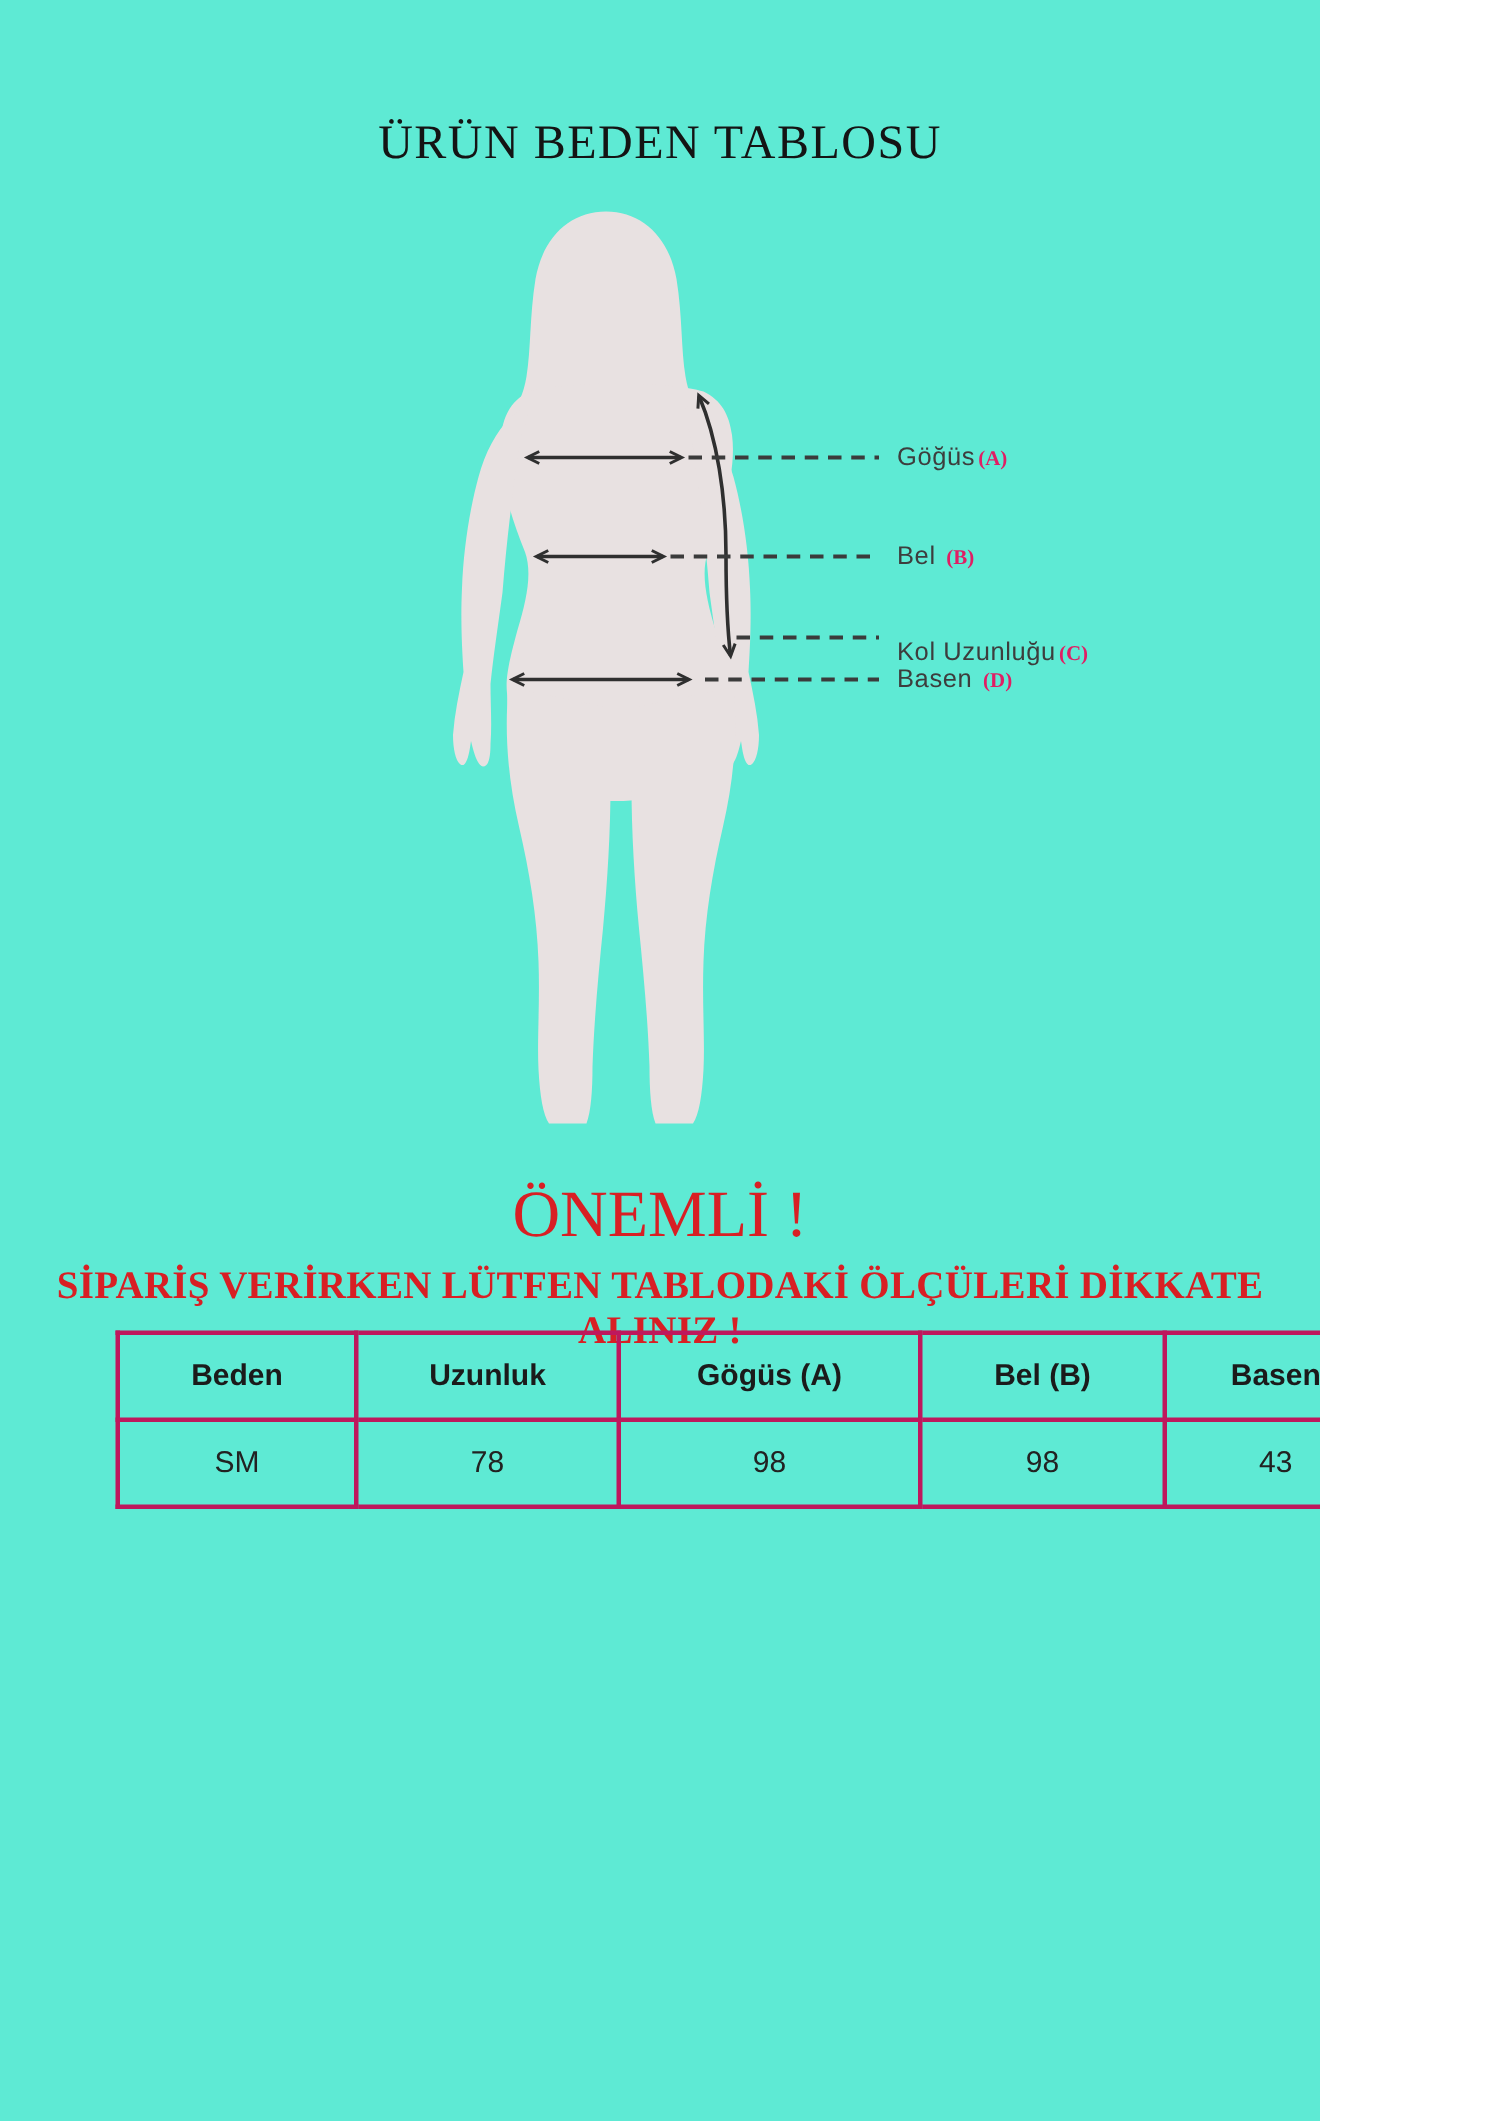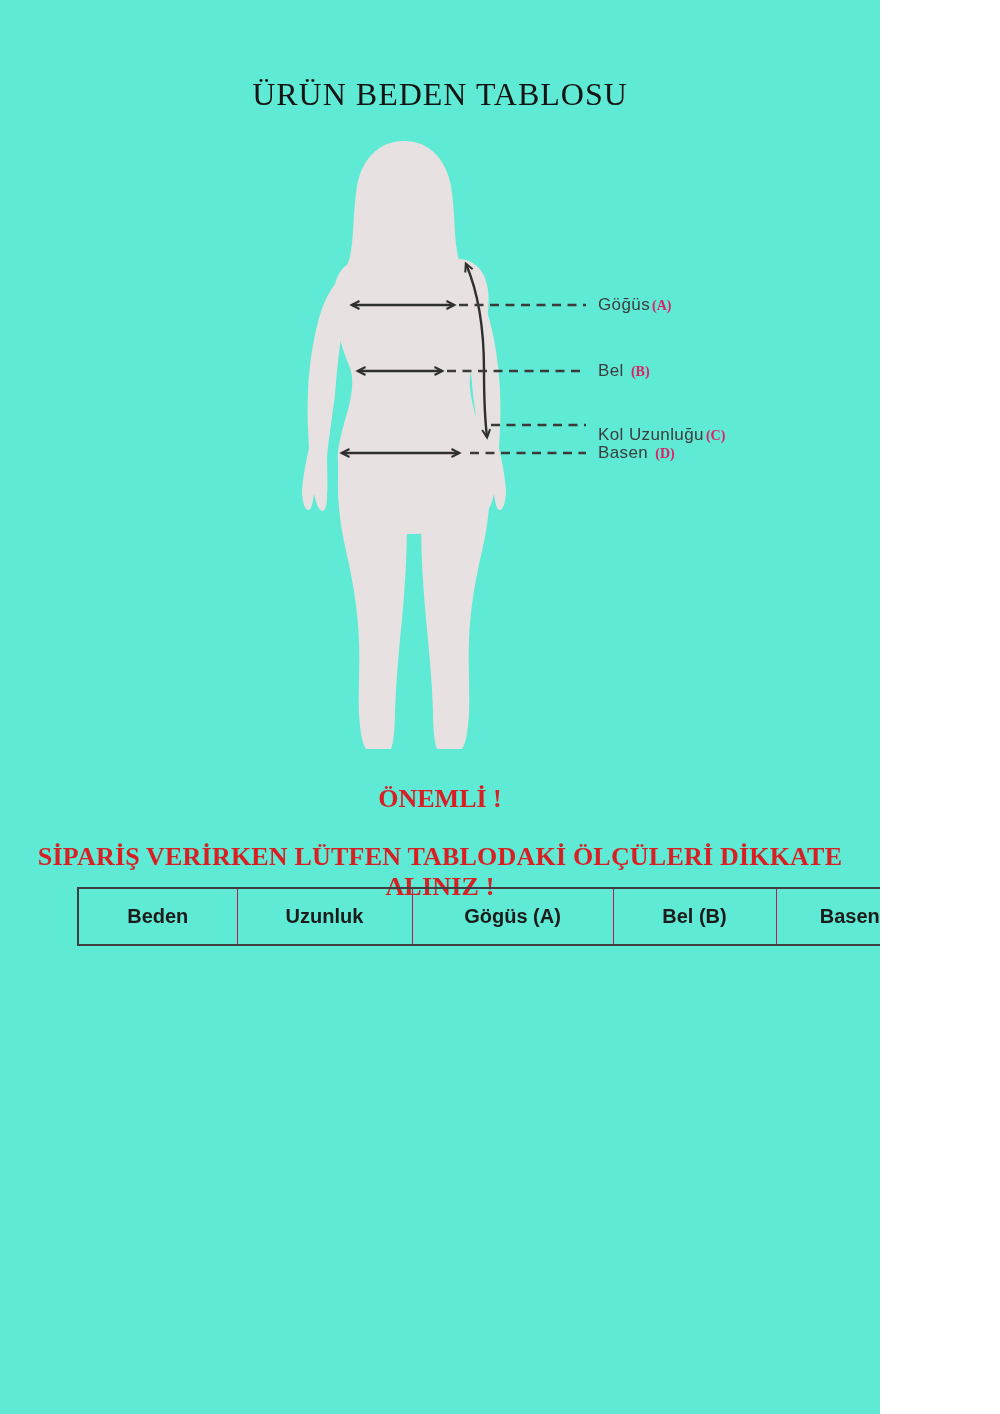--- a/index.html
+++ b/index.html
@@ -31,37 +31,37 @@
     letter-spacing:0;
   }
   .label-chest{left:598px;top:295px;}
   .label-waist{left:598px;top:361px;}
   .label-arm{left:598px;top:415px;margin-top:10px;}
   .label-hip{left:598px;top:443px;}
   .important-heading{
     position:absolute;left:0;right:0;top:784px;
     margin:0;text-align:center;
     font-family:"Liberation Serif",serif;
-    font-weight:700;font-size:26px;
+    font-weight:400;font-size:44px;
   }
   .warning-line{
     position:absolute;left:0;right:0;top:842px;
     margin:0;text-align:center;
     font-family:"Liberation Serif",serif;
     font-weight:700;font-size:26px;
     letter-spacing:.2px;
   }
   .size-table{
     position:absolute;left:77px;top:887px;
     width:846px;
     border-collapse:collapse;
     table-layout:fixed;
   }
   .size-table th,.size-table td{
-    border:1px solid #be185d;
+    border:3px solid #be185d;
     height:55px;
     text-align:center;vertical-align:middle;
     color:#1b1b1b;
     padding:0;
   }
   .size-table{border:2px solid #3f3f3f;}
   .size-table th{font-weight:700;font-size:20px;}
   .size-table td{font-weight:400;font-size:20px;color:#222;}
 </style>
 </head>
@@ -131,16 +131,23 @@
     <thead>
       <tr>
         <th>Beden</th>
         <th>Uzunluk</th>
         <th>Gögüs (A)</th>
         <th>Bel (B)</th>
         <th>Basen</th>
       </tr>
     </thead>
     <tbody>
+      <tr>
+        <td>SM</td>
+        <td>78</td>
+        <td>98</td>
+        <td>98</td>
+        <td>43</td>
+      </tr>
     </tbody>
   </table>
 
 </div>
 
 </body></html>

